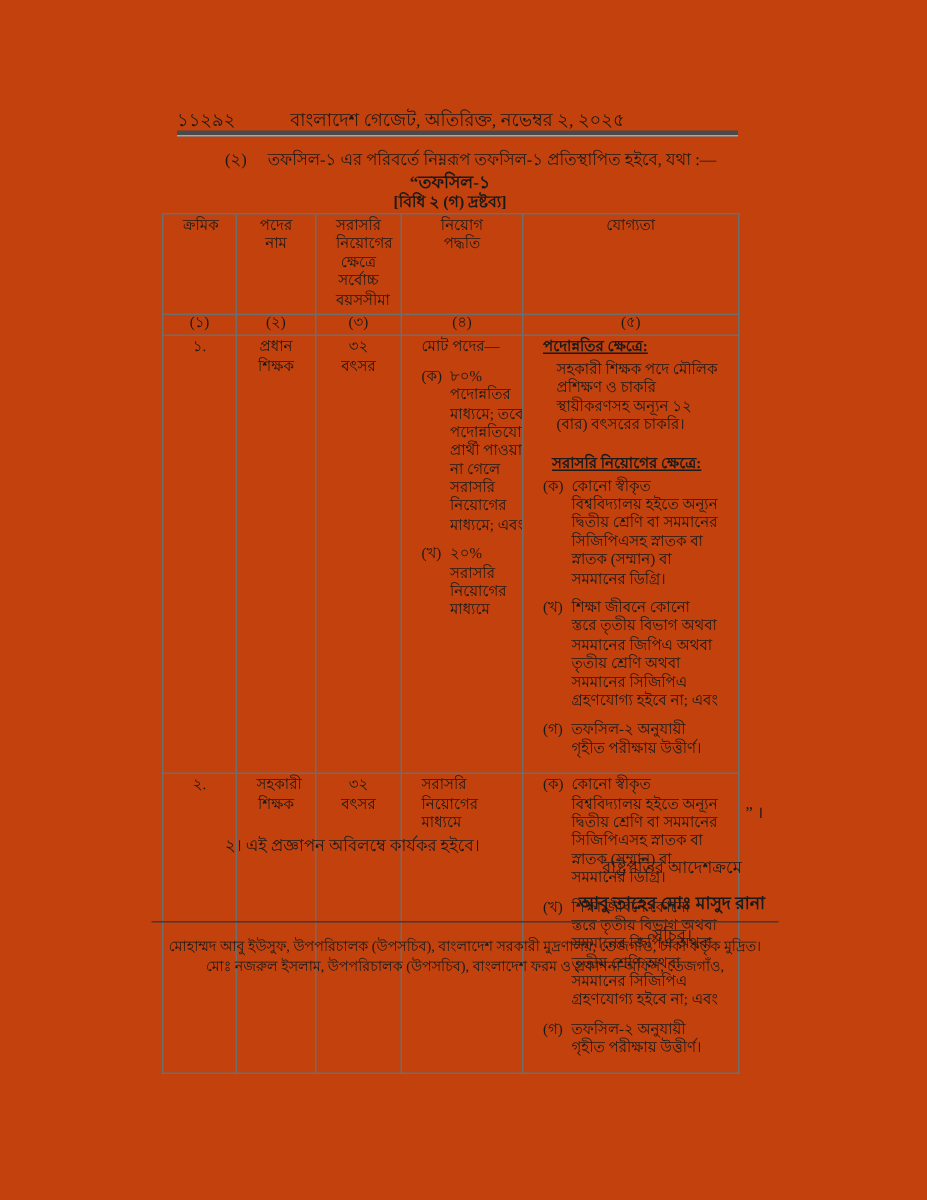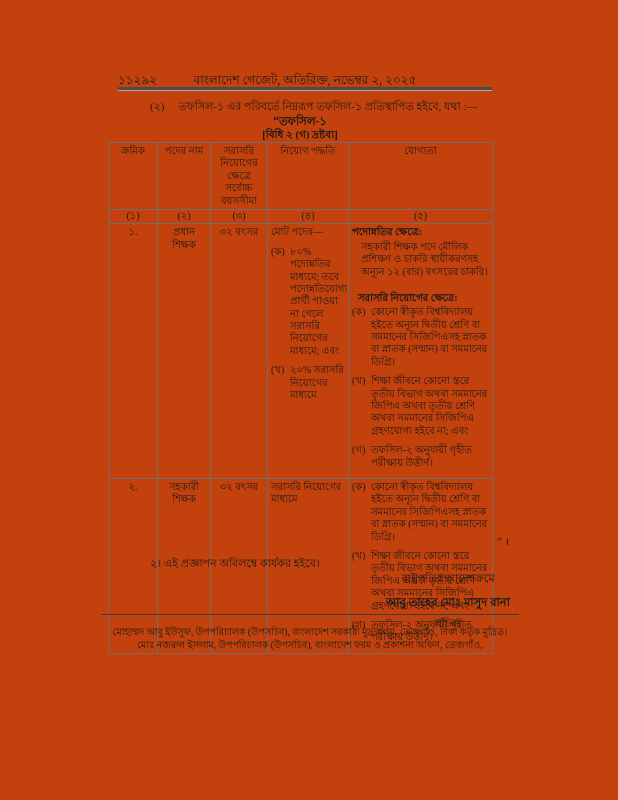--- a/index.html
+++ b/index.html
@@ -39,36 +39,36 @@
     text-align:center; font-weight:bold; font-size:10.5px;
   }
   
   table.sched {
     position:absolute; top:142px; left:108px;
     width:384px; border-collapse:collapse; table-layout:fixed;
     font-size:10px; line-height:1.24;
   }
   table.sched th, table.sched td {
     border:1px solid #6e6e6e;
-    padding:2px 3px;
+    padding:2px 13px;
     vertical-align:top;
     font-weight:normal;
     overflow:hidden;
   }
   tr.head-row th { text-align:center; height:40px; }
   tr.num-row th { text-align:center; height:12px; padding:0 2px 1px 2px; }
   td.ser, td.age { text-align:center; }
   td.post { text-align:center; }
   tr.row1 td { height:218px; }
   tr.row2 td { height:140px; }
   .m-intro { margin-bottom:7px; }
   .item { display:flex; margin-bottom:7px; }
   .item .lbl { flex:0 0 19px; }
   .item .txt { flex:1; }
-  .q-head { font-weight:bold; margin-bottom:2px; }
+  .q-head { font-weight:bold; text-decoration:underline; margin-bottom:2px; }
   .q-promo { margin-left:9px; margin-bottom:8px; }
   .q-direct-head { margin-left:6px; margin-top:14px; }
   .closing-mark {
     position:absolute; top:533px; left:497px;
     font-size:11px;
   }
   
   .effective-clause {
     position:absolute; top:555px; left:150px; width:380px;
     font-size:11px;

